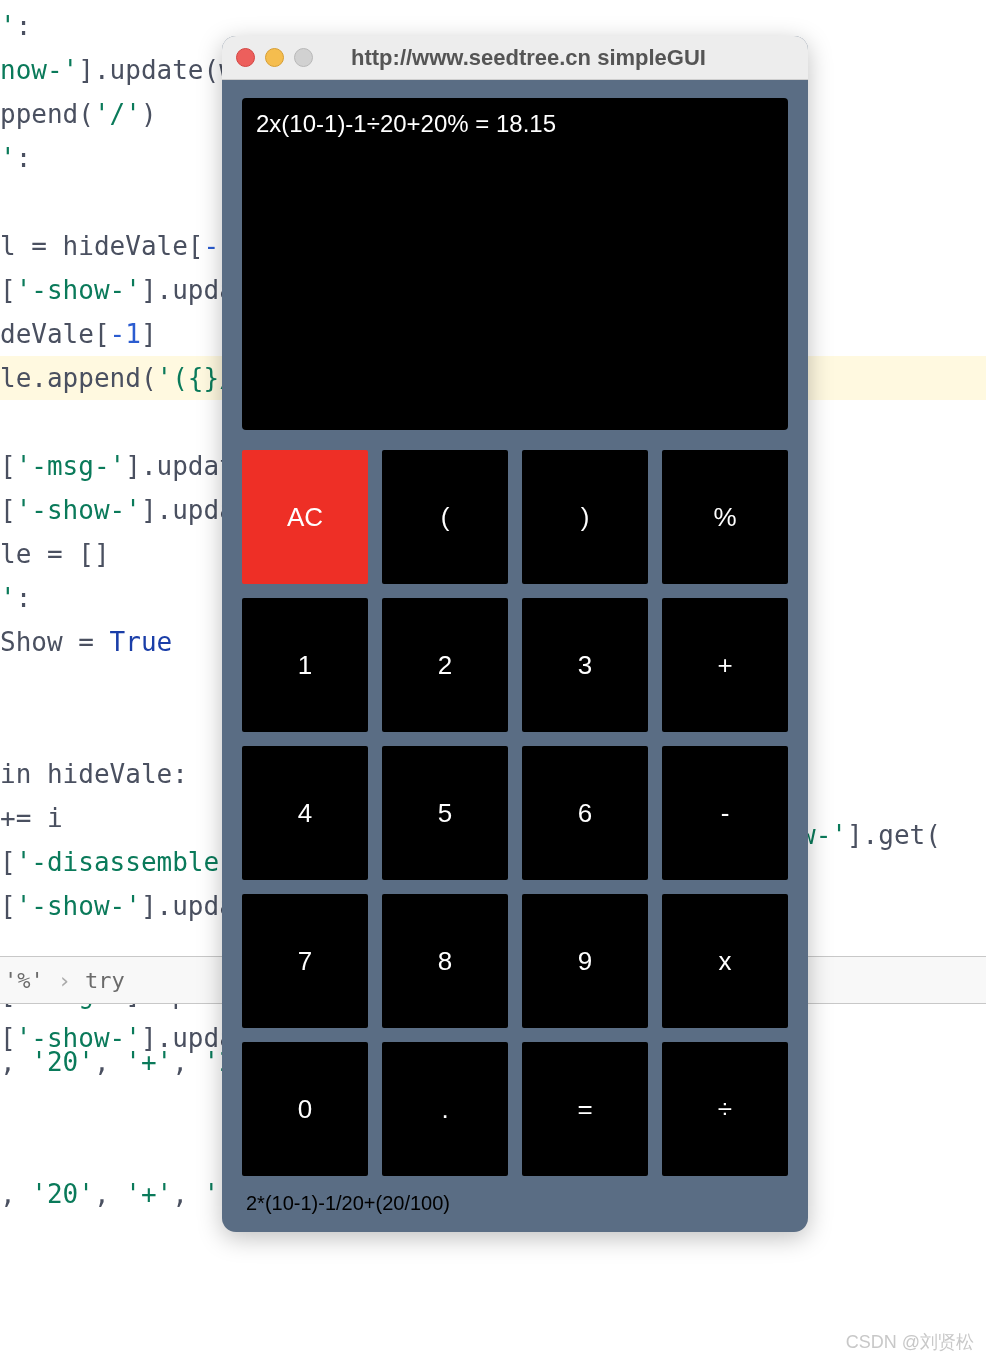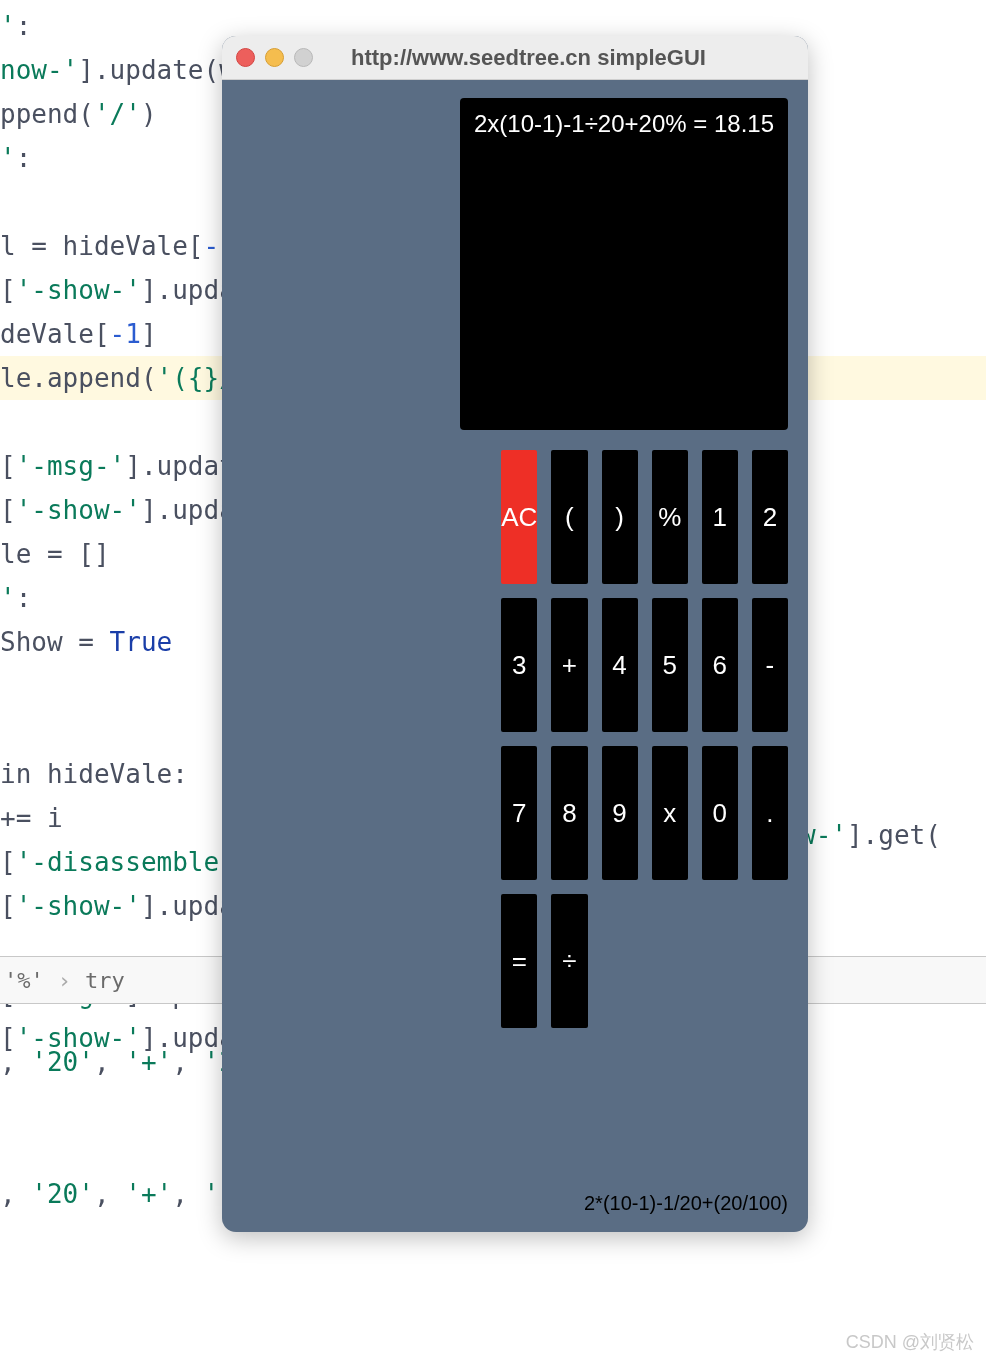--- a/index.html
+++ b/index.html
@@ -82,36 +82,35 @@
       font-size: 22px;
       font-weight: 600;
       color: #555;
       margin-left: -60px;
     }
     .calc-body {
       padding: 18px 20px 12px 20px;
       height: calc(100% - 44px);
       display: flex;
       flex-direction: column;
-      align-items: flex-end;
     }
     .display {
       background: #000;
       border-radius: 4px;
       height: 332px;
       padding: 12px 14px;
       color: #fff;
       font-family: -apple-system, "Helvetica Neue", Arial, sans-serif;
       font-size: 24px;
       font-weight: 500;
     }
     .button-grid {
       margin-top: 20px;
       display: grid;
-      grid-template-columns: repeat(6, 1fr);
+      grid-template-columns: repeat(4, 1fr);
       grid-template-rows: repeat(5, 1fr);
       gap: 14px;
       flex: 1;
     }
     .calc-btn {
       background: #000;
       color: #fff;
       border: none;
       border-radius: 2px;
       font-family: -apple-system, "Helvetica Neue", Arial, sans-serif;

